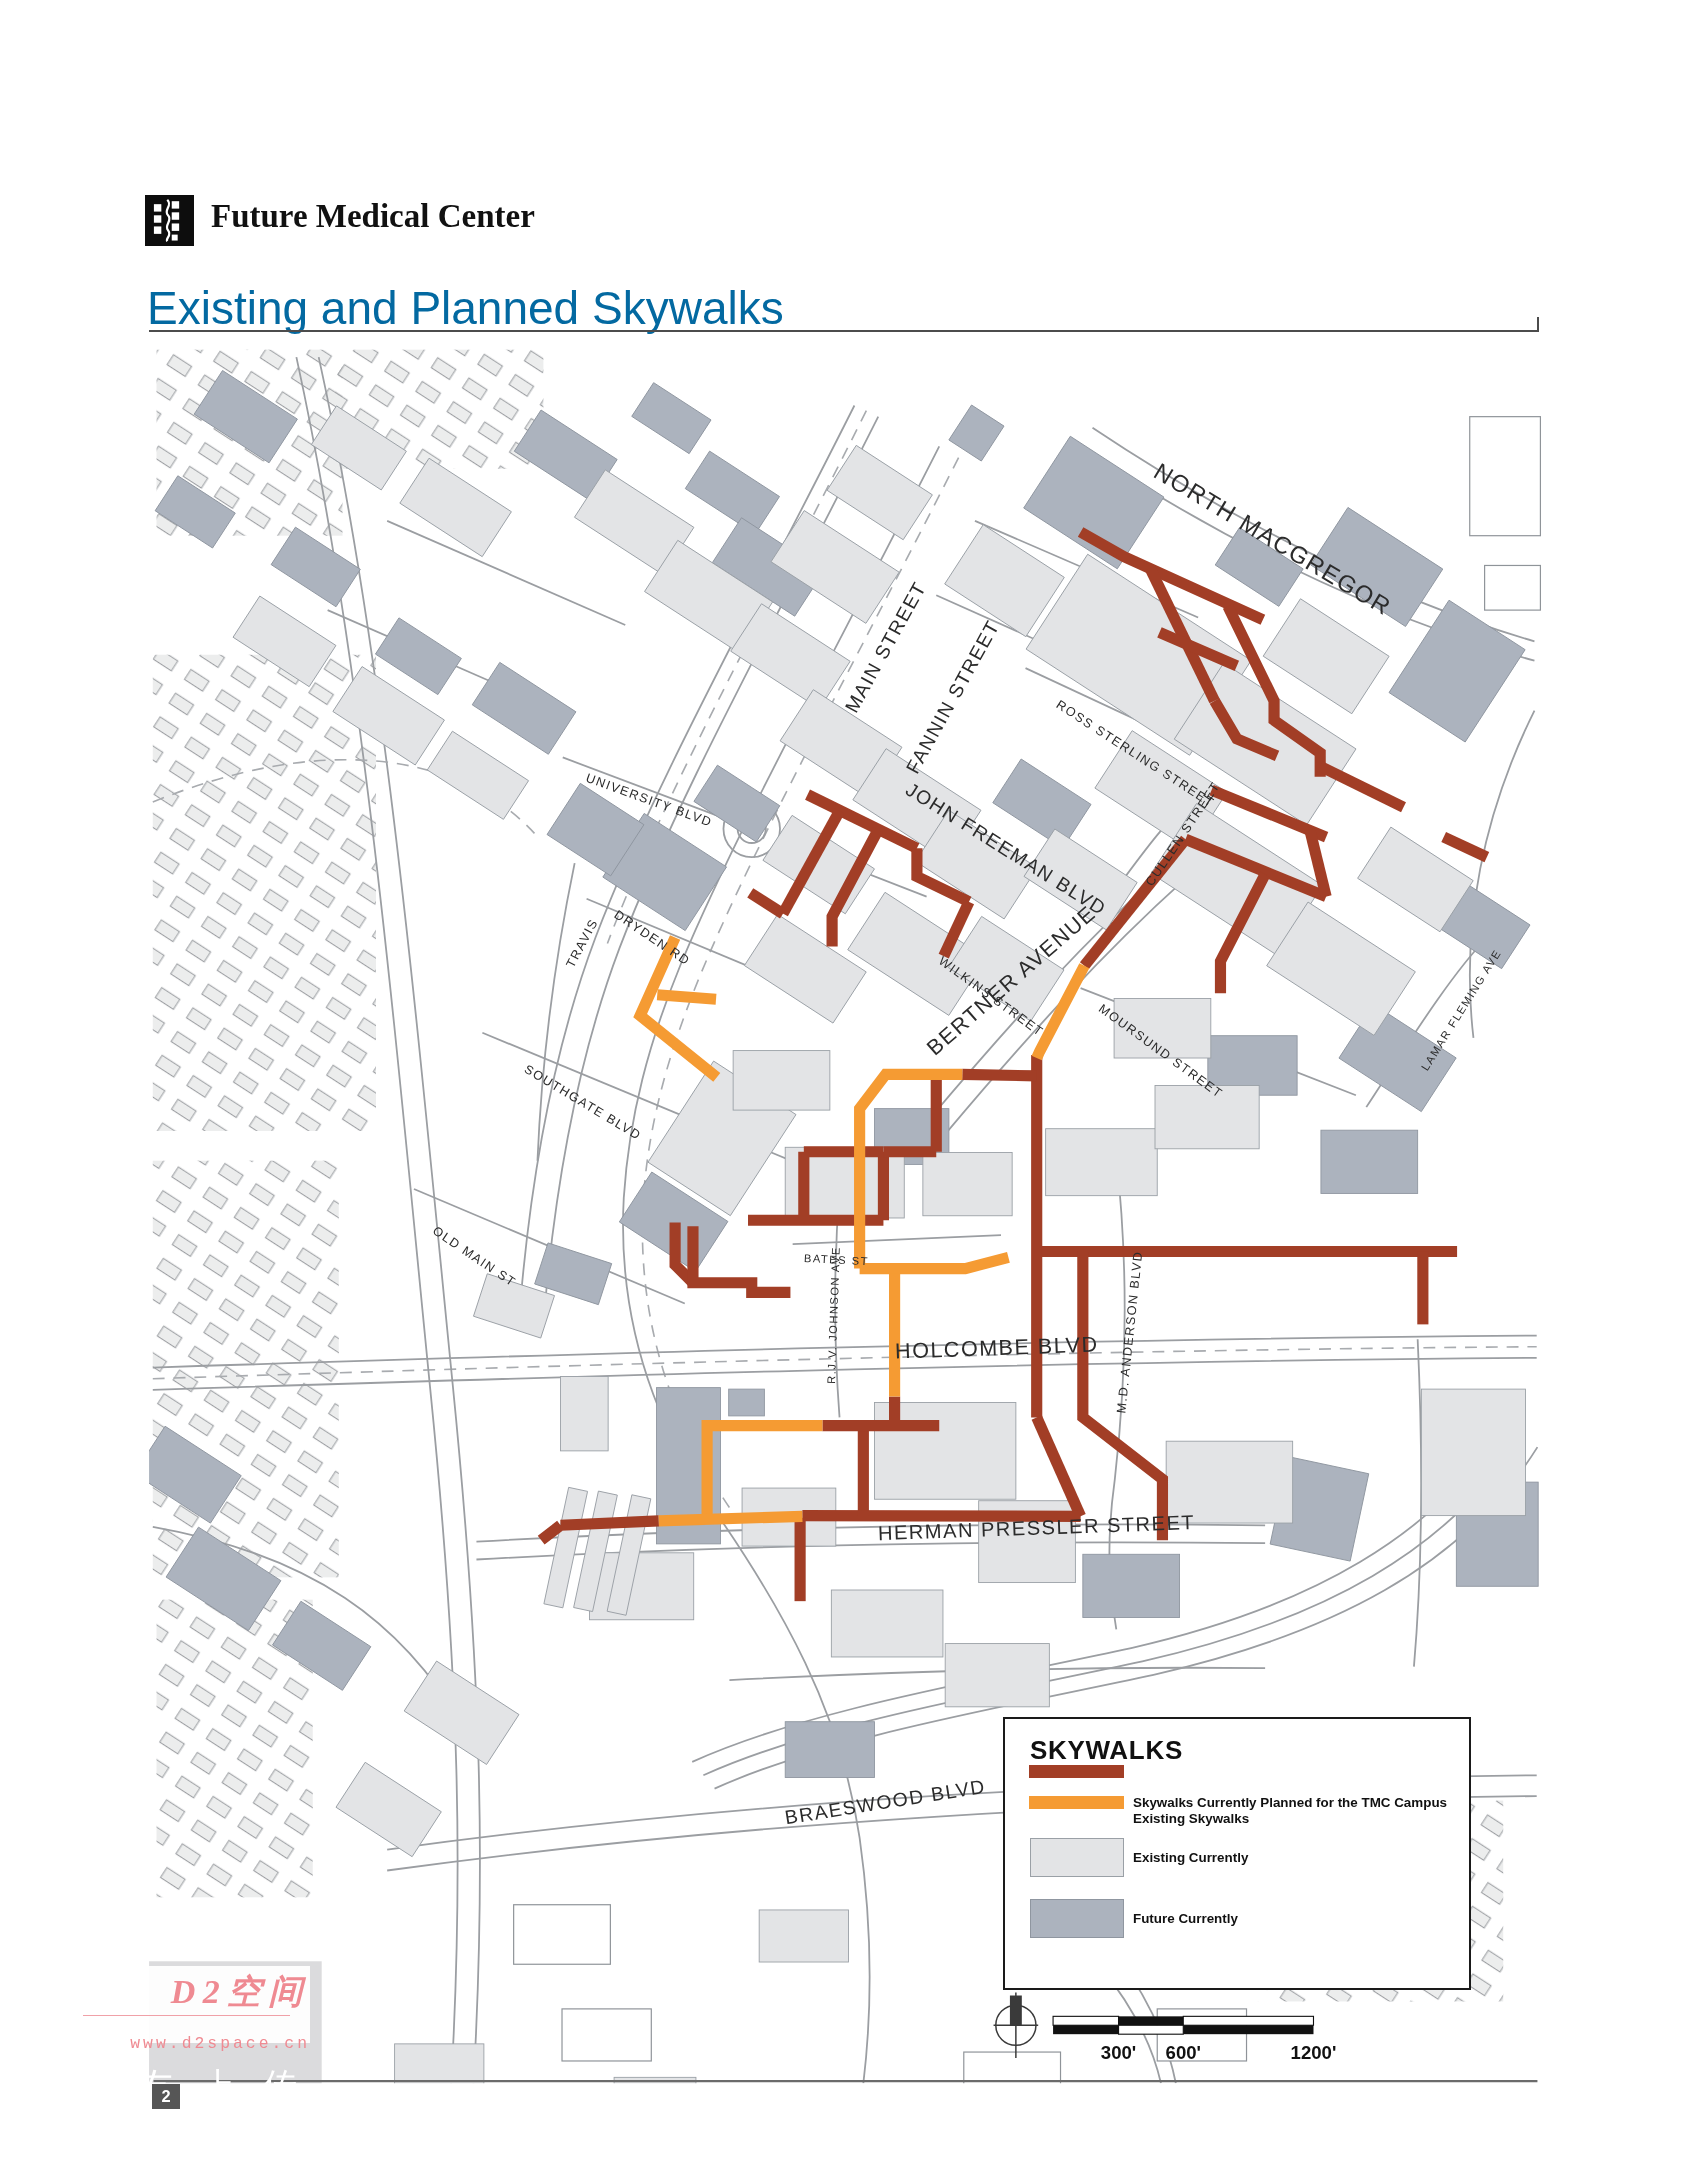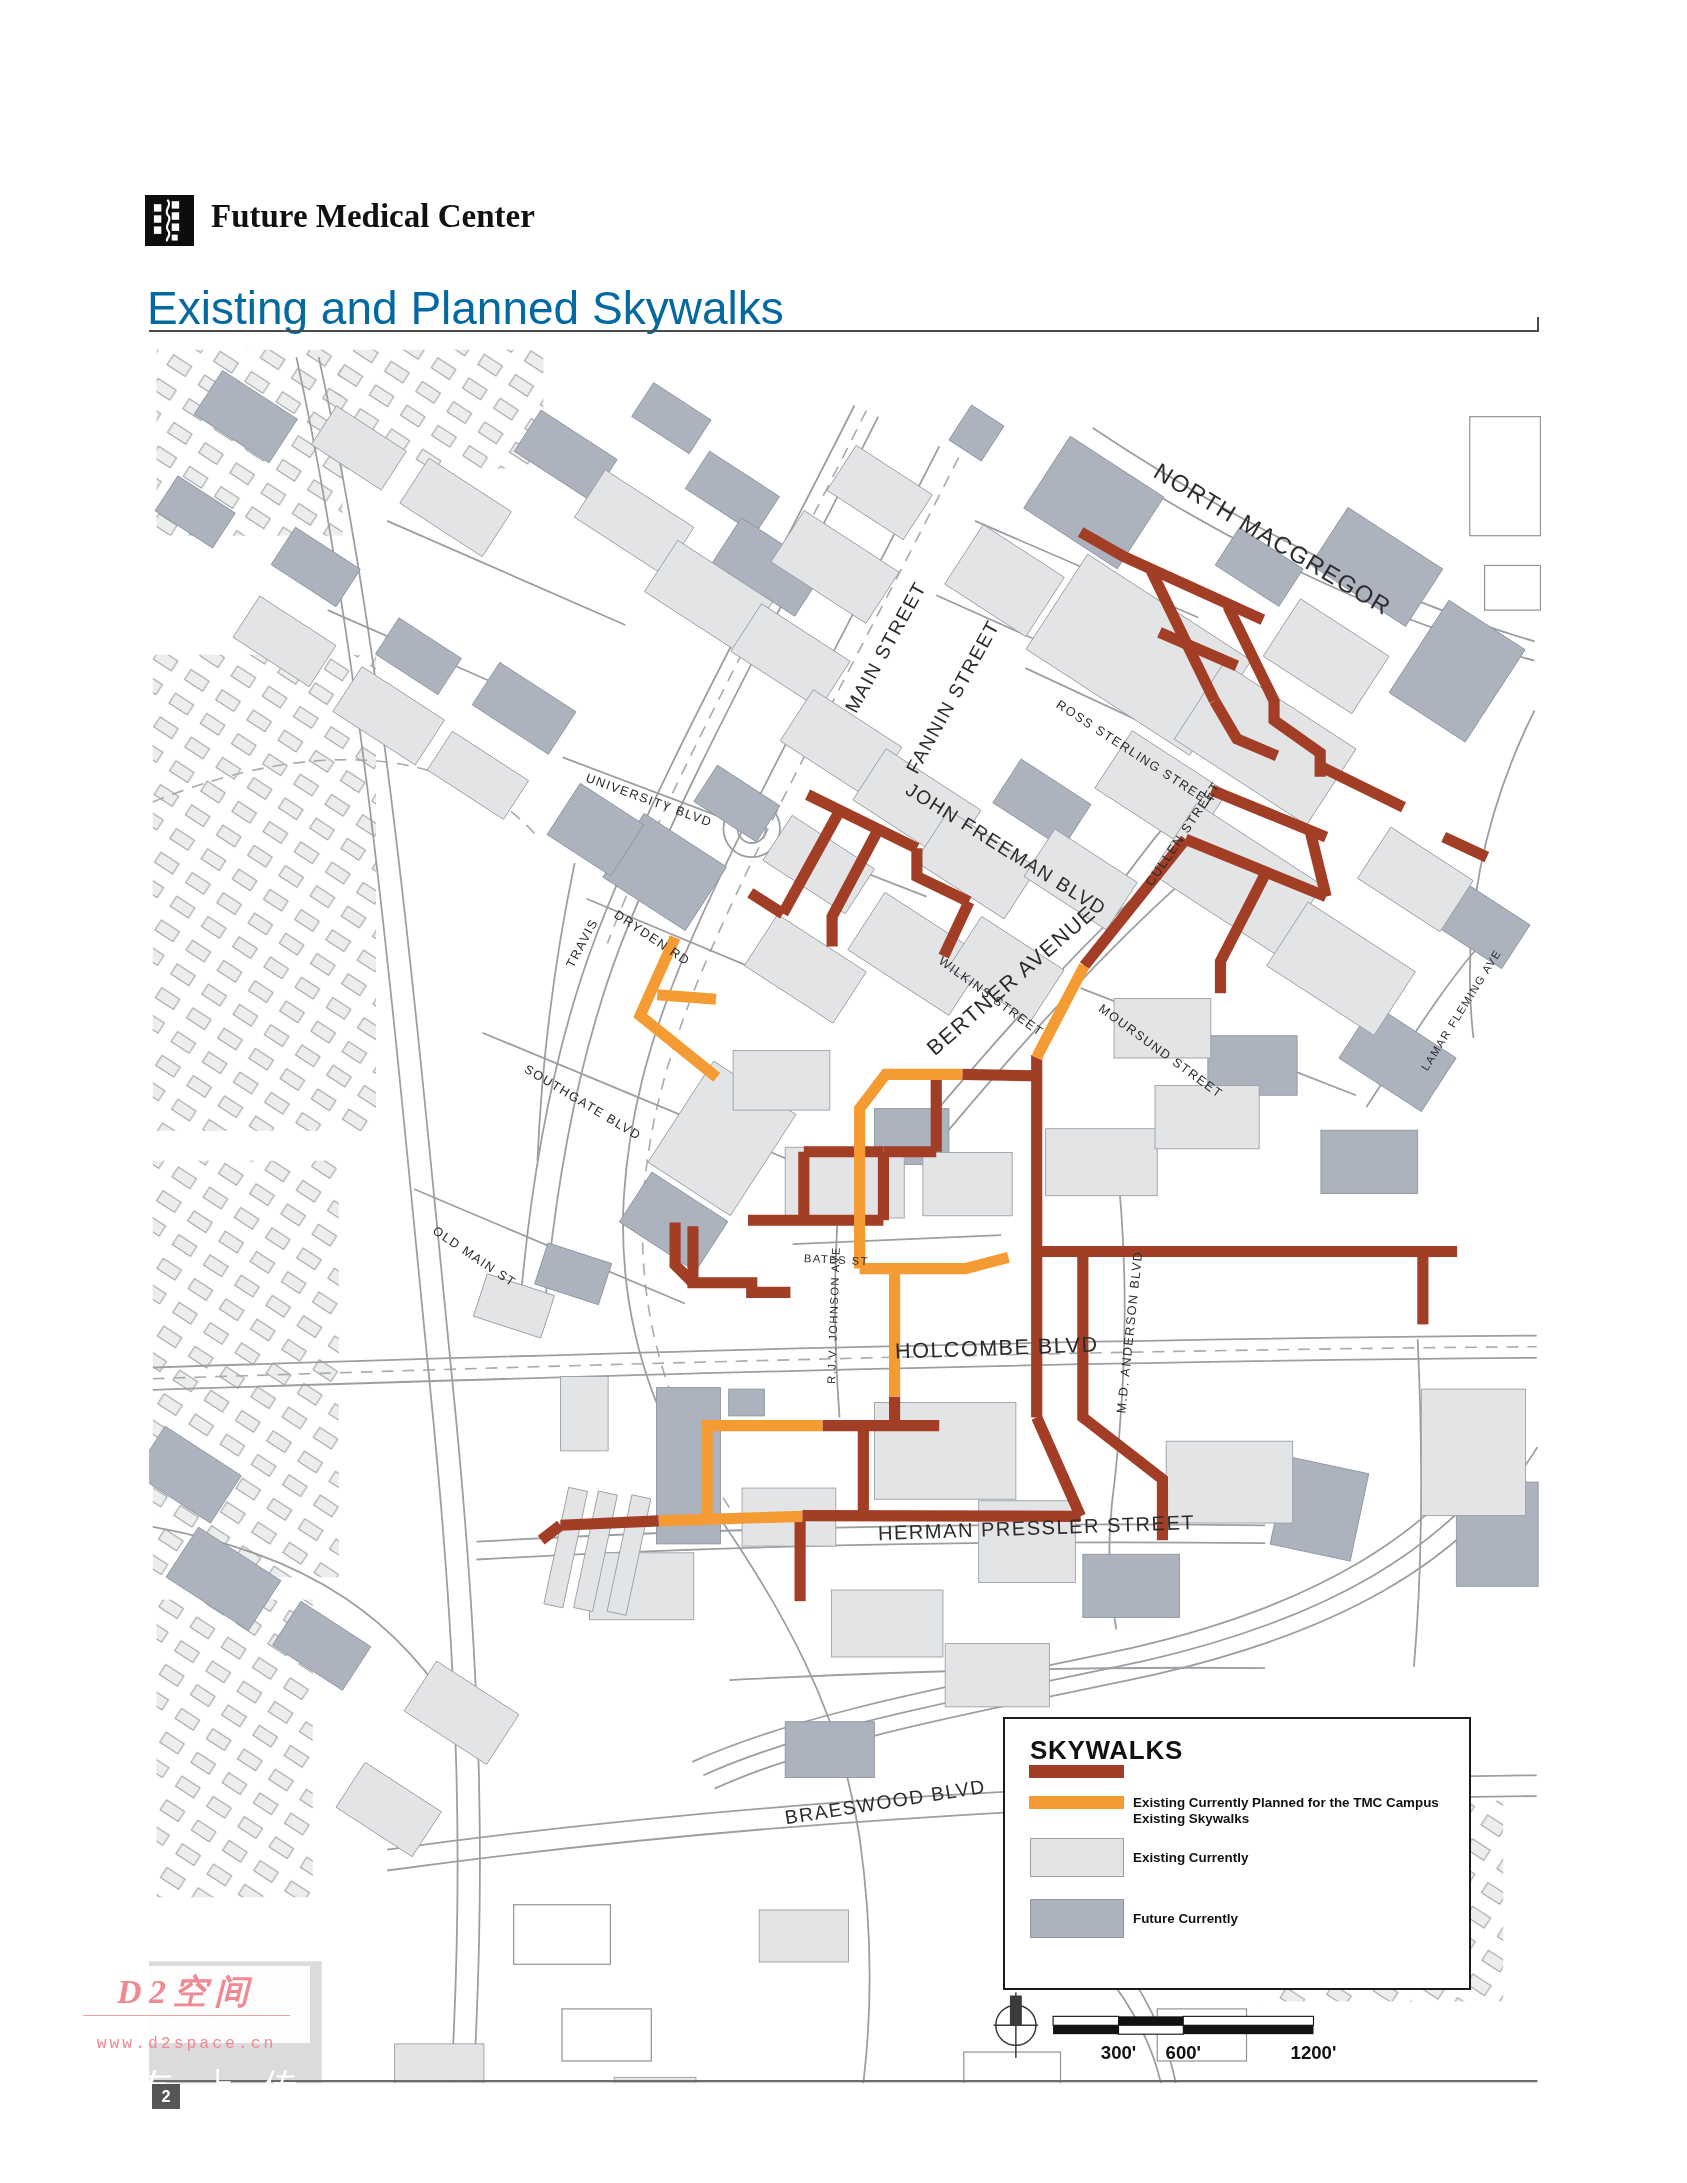--- a/index.html
+++ b/index.html
@@ -21,21 +21,21 @@
   .bo{fill:#ffffff;stroke:#8f9499;stroke-width:1.6px;}
   .swe{fill:none;stroke:#a23e26;stroke-width:15px;stroke-linecap:butt;stroke-linejoin:miter;}
   .swp{fill:none;stroke:#f59b33;stroke-width:15px;stroke-linecap:butt;stroke-linejoin:miter;}
   
   .legend{position:absolute;left:1003px;top:1717px;width:464px;height:269px;background:#fff;border:2.2px solid #1a1a1a;z-index:5;}
   .lg-title{position:absolute;left:25px;top:16.4px;font-size:26px;font-weight:700;color:#111;letter-spacing:0.7px;}
   .lg-label{position:absolute;left:128px;font-size:13.4px;font-weight:700;color:#111;}
   .lg-bar{position:absolute;left:24px;width:95px;height:12.7px;}
   .lg-box{position:absolute;left:25px;width:92px;height:37px;}
   
-  .wm-box{position:absolute;left:63px;top:1966px;width:247px;height:77px;background:rgba(255,255,255,.94);z-index:6;text-align:center;}
+  .wm-box{position:absolute;left:63px;top:1966px;width:247px;height:77px;background:rgba(255,255,255,.94);z-index:6;text-align:right;}
   .wm-brand{margin-top:3px;font-family:"Liberation Serif",serif;font-style:italic;font-weight:700;font-size:34px;color:#ef8a92;letter-spacing:7.4px;}
   .wm-rule{width:84%;height:0;border-top:1.5px solid #f0a1a8;margin:0 auto;}
   .wm-url{font-family:"Liberation Mono",monospace;font-size:16.4px;color:#ef8a92;letter-spacing:3px;margin-top:18px;}
   .wm-up{position:absolute;left:77px;top:2063px;width:238px;color:#ffffff;font-size:34px;letter-spacing:28px;z-index:6;white-space:nowrap;}
   .pageno{position:absolute;left:152px;top:2084px;width:28px;height:25px;background:#565656;color:#fff;font-size:16.4px;font-weight:700;text-align:center;line-height:25px;z-index:7;}
 </style>
 </head>
 <body>
 
 <svg id="mapsvg" width="1688" height="2183" viewBox="0 0 2268 2934">
@@ -325,21 +325,21 @@
 <div class="hdr-title">Future Medical Center</div>
 <div class="doc-title">Existing and Planned Skywalks</div>
 <div class="title-rule"></div>
 <div class="title-tick"></div>
 
 <div class="legend">
   <div class="lg-title">SKYWALKS</div>
   <div class="lg-bar" style="top:46px;background:#a23e26;"></div>
   <div class="lg-label" style="top:45px;margin-top:47px;">Existing Skywalks</div>
   <div class="lg-bar" style="top:77px;background:#f59b33;"></div>
-  <div class="lg-label" style="top:76px;">Existing Currently Planned for the TMC Campus</div>
+  <div class="lg-label" style="top:76px;">Skywalks Currently Planned for the TMC Campus</div>
   <div class="lg-box" style="top:119px;background:#e3e4e6;border:0.7px solid #9aa0a6;"></div>
   <div class="lg-label" style="top:131px;">Existing Currently</div>
   <div class="lg-box" style="top:180px;background:#acb3be;border:0.7px solid #8f96a0;"></div>
   <div class="lg-label" style="top:192px;">Future Currently</div>
 </div>
 
 <div class="wm-box">
   <div class="wm-brand">D2空间</div>
   <div class="wm-rule"></div>
   <div class="wm-url">www.d2space.cn</div>

